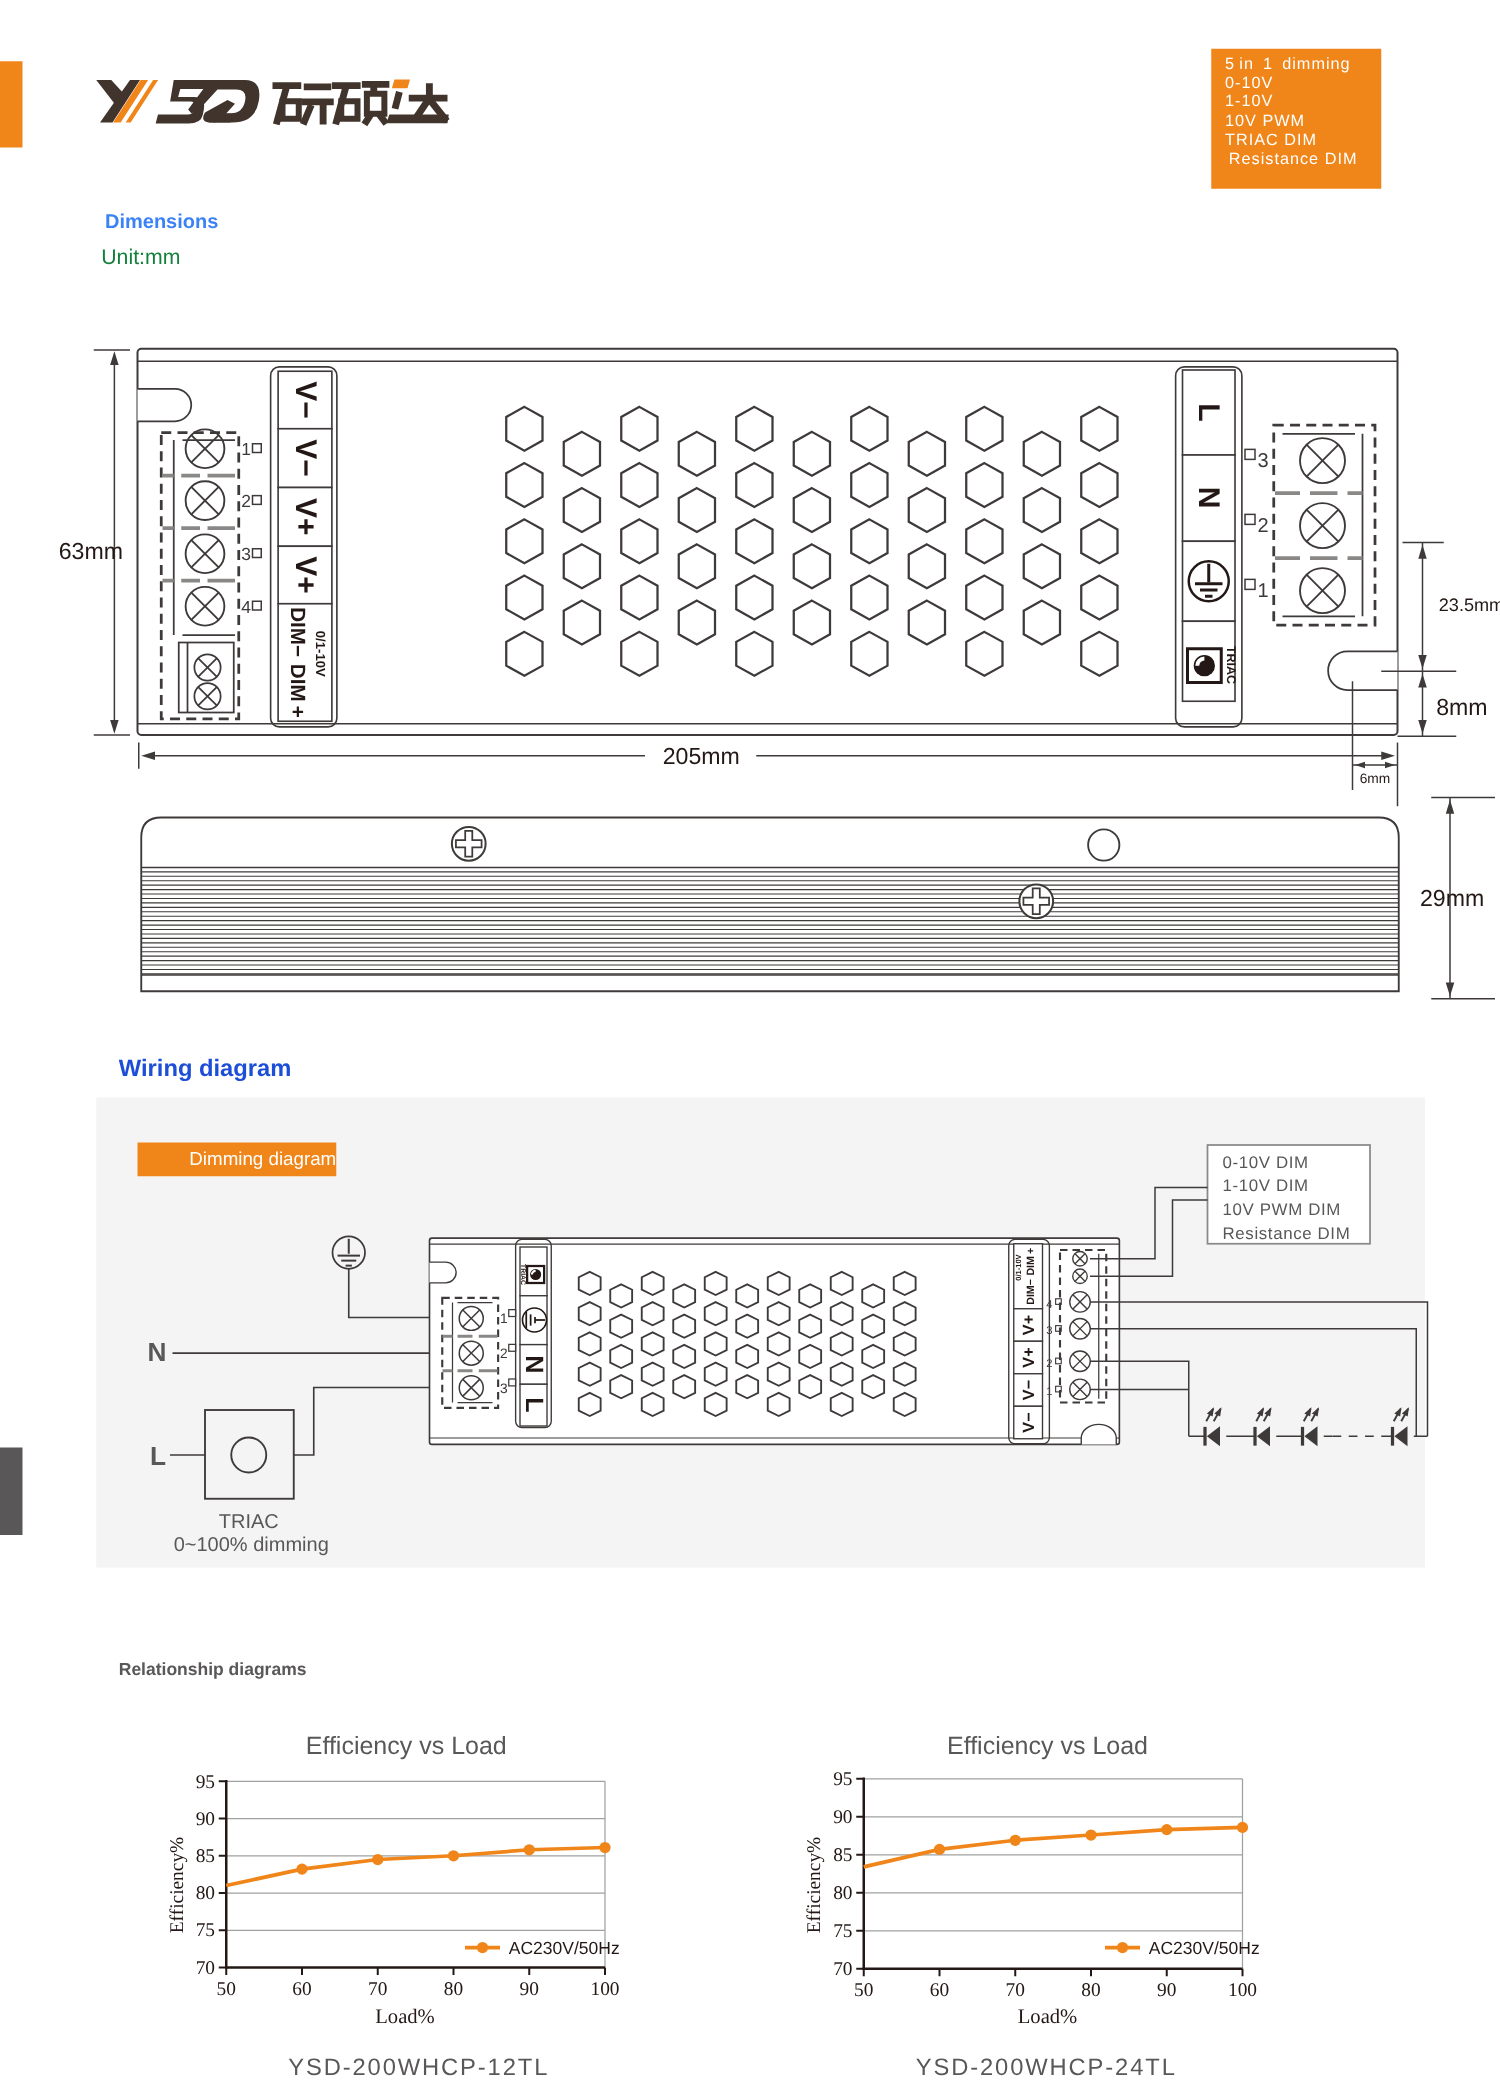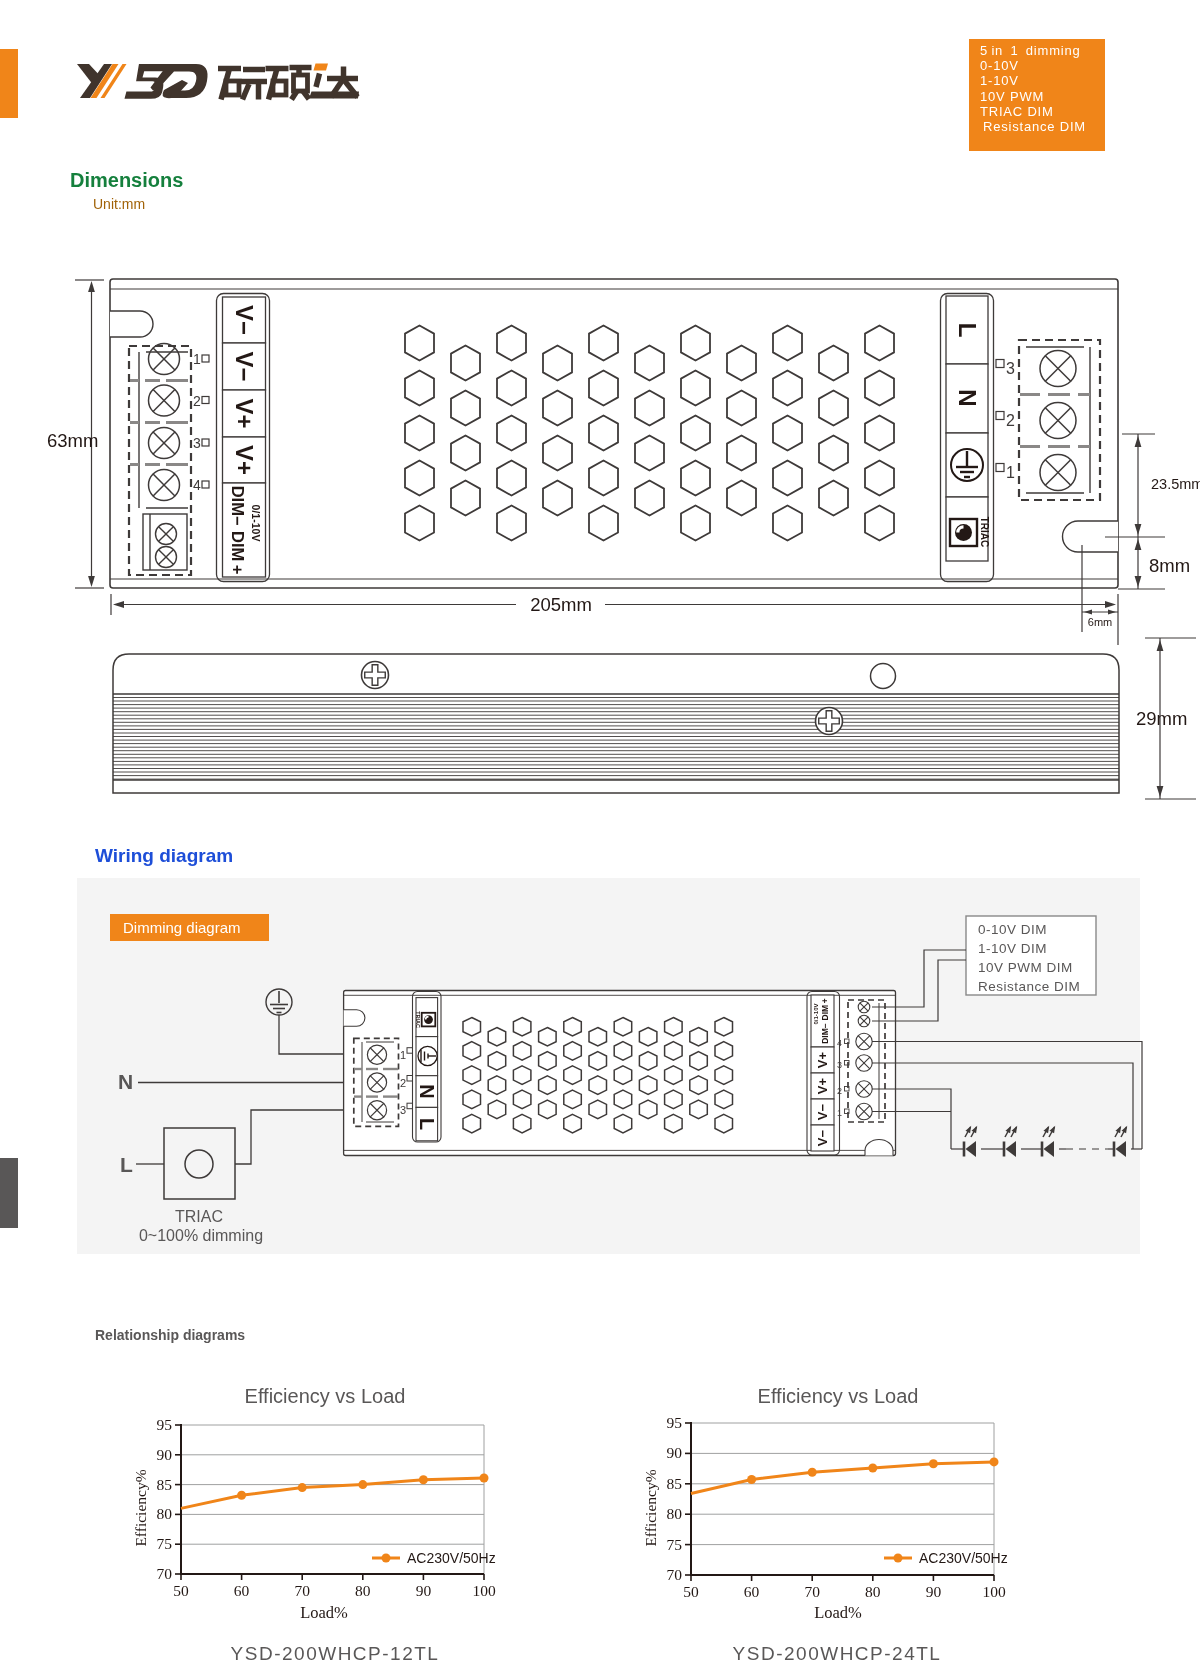--- a/index.html
+++ b/index.html
@@ -57,23 +57,23 @@
         <path d="M343.5,66.5 v14"></path>
         <path d="M342.5,80 L331,97"></path>
         <path d="M344,80 L357.5,97"></path>
       </g>
 <polygon points="311.5,91.5 359,91.5 358,98.5 309,98.5" fill="#40342c"></polygon>
 </g>
   </svg>
 
 <div class="abs" style="left:969px;top:39px;width:136px;height:112px;background:#f08519;color:#fff;font-size:13px;line-height:15.2px;letter-spacing:0.8px;padding-top:4px;padding-left:11px;box-sizing:border-box;">5 in 1 dimming<br>0-10V<br>1-10V<br>10V PWM<br>TRIAC DIM<br><span style="margin-left:3px">Resistance DIM</span></div>
 
-<div class="abs" style="left:70px;top:169px;color:#15803d;font-size:20px;font-weight:bold;">Dimensions</div>
-
-<div class="abs" style="left:93px;top:196px;color:#a16207;font-size:14px;">Unit:mm</div>
+<div class="abs" style="left:84px;top:169px;color:#3b82f6;font-size:16px;font-weight:bold;">Dimensions</div>
+
+<div class="abs" style="left:81px;top:196px;color:#15803d;font-size:17px;">Unit:mm</div>
 
 <svg class="abs" style="left:0;top:0;" width="1200" height="1678" viewBox="0 0 1200 1678">
 
 <rect x="110" y="279" width="1008" height="309" rx="3" fill="#fff" stroke="#3e3a39" stroke-width="1.6"></rect>
 
 <line x1="110" y1="289" x2="1118" y2="289" stroke="#3e3a39" stroke-width="1.1"></line>
 
 <line x1="110" y1="579" x2="1118" y2="579" stroke="#3e3a39" stroke-width="1.1"></line>
 
 <path d="M110,311 h30 a13,13 0 0 1 0,26 h-30" fill="#fff" stroke="#3e3a39" stroke-width="1.4"></path>
@@ -350,21 +350,21 @@
     </g>
 <polygon points="1160.0,640.0 1163.4,651.0 1156.6,651.0" fill="#3e3a39"></polygon>
     <polygon points="1160.0,797.0 1156.6,786.0 1163.4,786.0" fill="#3e3a39"></polygon>
 <text x="1136" y="725" font-size="18.5" fill="#231815">29mm</text>
 </svg>
 
 <div class="abs" style="left:95px;top:845px;color:#1d4ed8;font-size:19px;font-weight:bold;">Wiring diagram</div>
 
 <div class="abs" style="left:77px;top:878px;width:1063px;height:376px;background:#f4f4f4;"></div>
 
-<div class="abs" style="left:110px;top:914px;width:159px;height:27px;background:#f08519;color:#fff;font-size:15px;line-height:27px;padding-left:13px;box-sizing:border-box;">Dimming diagram</div>
+<div class="abs" style="left:110px;top:914px;width:159px;height:27px;background:#f08519;color:#fff;font-size:15px;line-height:27px;padding-left:13px;box-sizing:border-box;text-align:right;">Dimming diagram</div>
 
 <svg class="abs" style="left:0;top:0;" width="1200" height="1678" viewBox="0 0 1200 1678">
 
 <rect x="343.6" y="990.5" width="551.9" height="165.0" rx="2" fill="#fff" stroke="#3e3a39" stroke-width="1.3"></rect>
 <line x1="343.6" y1="995.3" x2="895.5" y2="995.3" stroke="#3e3a39" stroke-width="0.9"></line>
 <line x1="343.6" y1="1150.4" x2="895.5" y2="1150.4" stroke="#3e3a39" stroke-width="0.9"></line>
 
 <path d="M343.6,1009.7 h13 a8.3,8.3 0 0 1 0,16.6 h-13" fill="#fff" stroke="#3e3a39" stroke-width="1.1"></path>
 
 <path d="M865,1155.5 v-5 a14,11 0 0 1 28,0 v5" fill="#fff" stroke="#3e3a39" stroke-width="1.1"></path>

